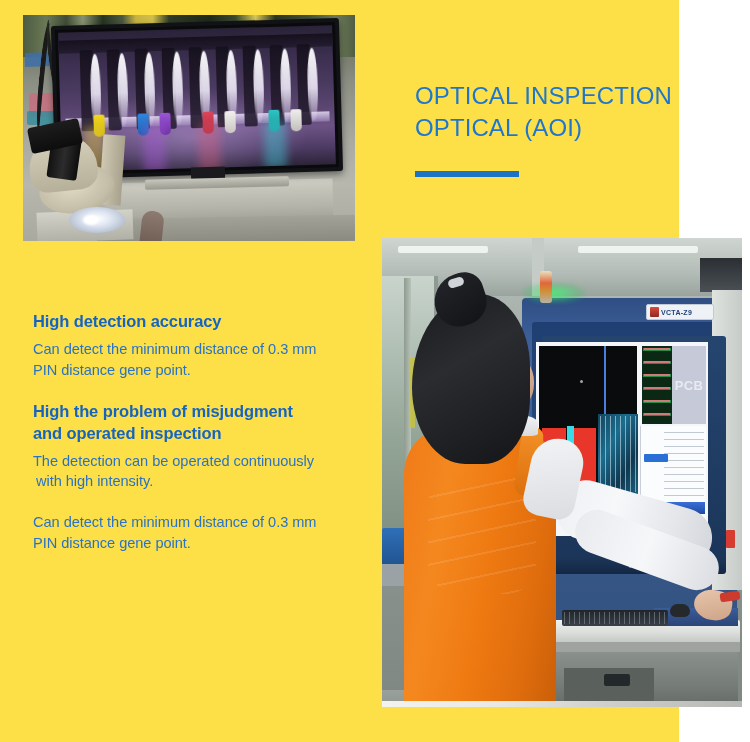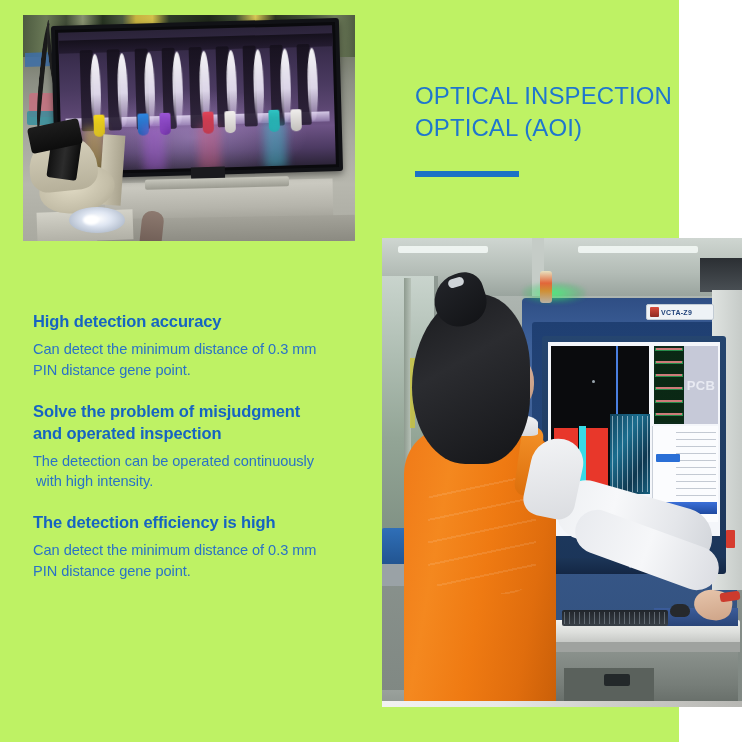--- a/index.html
+++ b/index.html
@@ -2,21 +2,21 @@
 <html><head>
 <meta charset="utf-8">
 <style>
   * { margin:0; padding:0; box-sizing:border-box; }
   html,body{
     width:750px; height:742px;
     background:#ffffff;
     font-family:"Liberation Sans", sans-serif;
     overflow:hidden;
   }
-  .page{ position:relative; width:679px; height:742px; background:#bef264; }
+  .page{ position:relative; width:679px; height:742px; background:#fde047; }
 
   
   .photo-monitor{
     position:absolute; left:23px; top:15px; width:332px; height:226px;
     overflow:hidden; background:#8e9188;
   }
   
   .pm-bg{
     position:absolute; inset:0;
     background:
@@ -275,21 +275,21 @@
     font-size:7px; font-weight:bold; color:#20427a;
     letter-spacing:.3px; font-family:"Liberation Sans", sans-serif;
   }
   
   .po-screen-bezel{
     position:absolute; left:160px; top:98px; width:184px; height:228px;
     background:linear-gradient(180deg,#25456f,#1b3559);
     border-radius:3px; padding:6px;
   }
   .po-screen{
-    position:absolute; left:166px; top:104px; width:172px; height:194px;
+    position:absolute; left:154px; top:104px; width:172px; height:194px;
     background:#f4f6fa; overflow:hidden;text-align:center;
   }
   .po-s-left{
     position:absolute; left:3px; top:4px; width:98px; height:148px;
     background:#0a0b0d;
   }
   .po-s-red1{
     position:absolute; left:6px; top:86px; width:24px; height:62px;
     background:#e8372a;
   }
@@ -600,31 +600,30 @@
     <div class="feature">
       <h3>High detection accuracy</h3>
       <p>
         <span>Can detect the minimum distance of 0.3 mm</span><br>
         <span>PIN distance gene point.</span>
       </p>
     </div>
 
     <div class="feature">
       <h3>
-        <span>Solve the problem of misjudgment</span><br>
+        <span>High the problem of misjudgment</span><br>
         <span>and operated inspection</span>
       </h3>
       <p>
         <span>The detection can be operated continuously</span><br>
         <span class="ind">with high intensity.</span>
       </p>
     </div>
 
     <div class="feature">
-      <h3>The detection efficiency is high</h3>
       <p>
         <span>Can detect the minimum distance of 0.3 mm</span><br>
         <span>PIN distance gene point.</span>
       </p>
     </div>
 
   </div>
 
   <div class="photo-operator">
     <div class="po-bg"></div>

